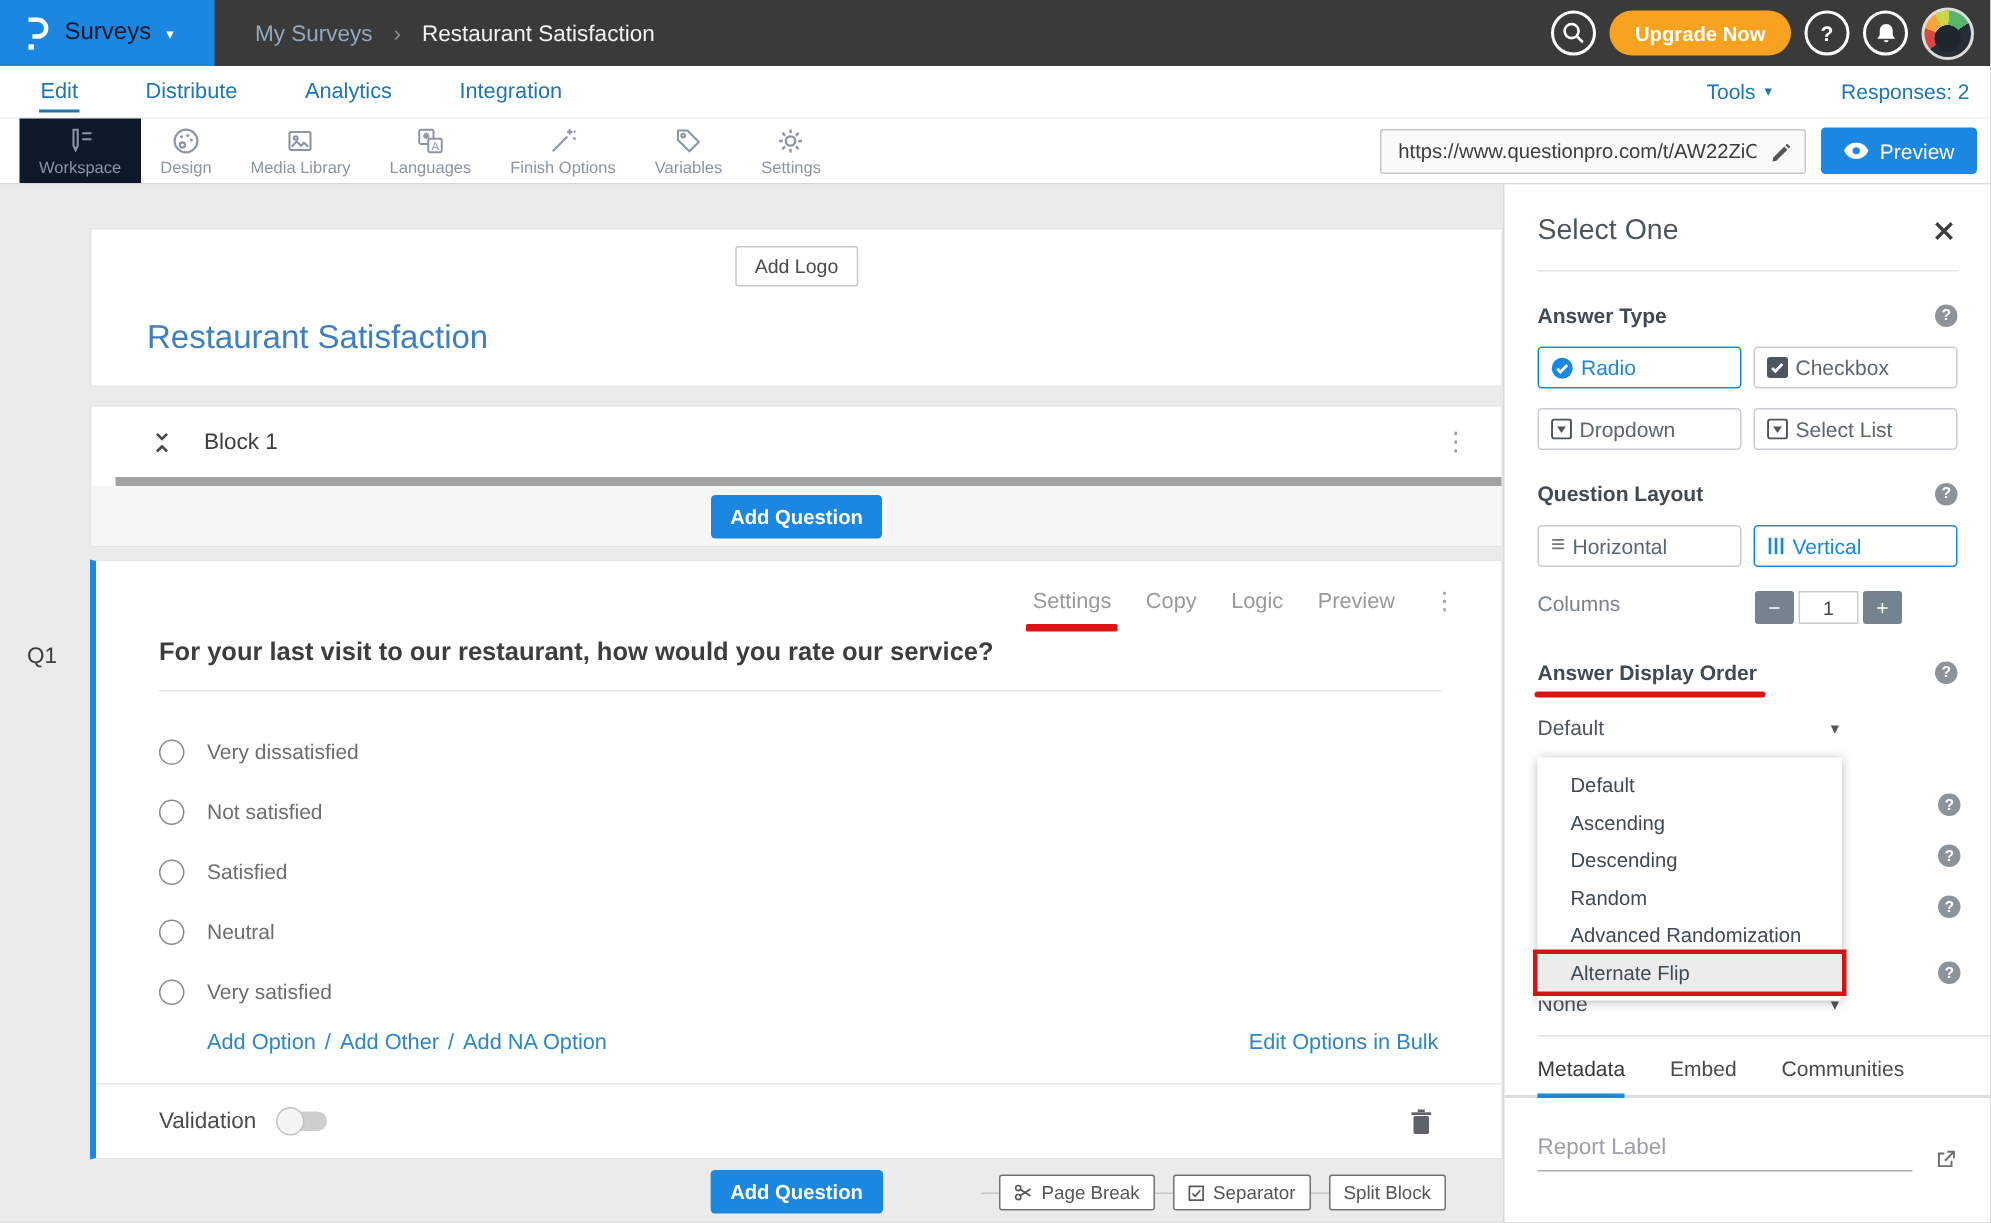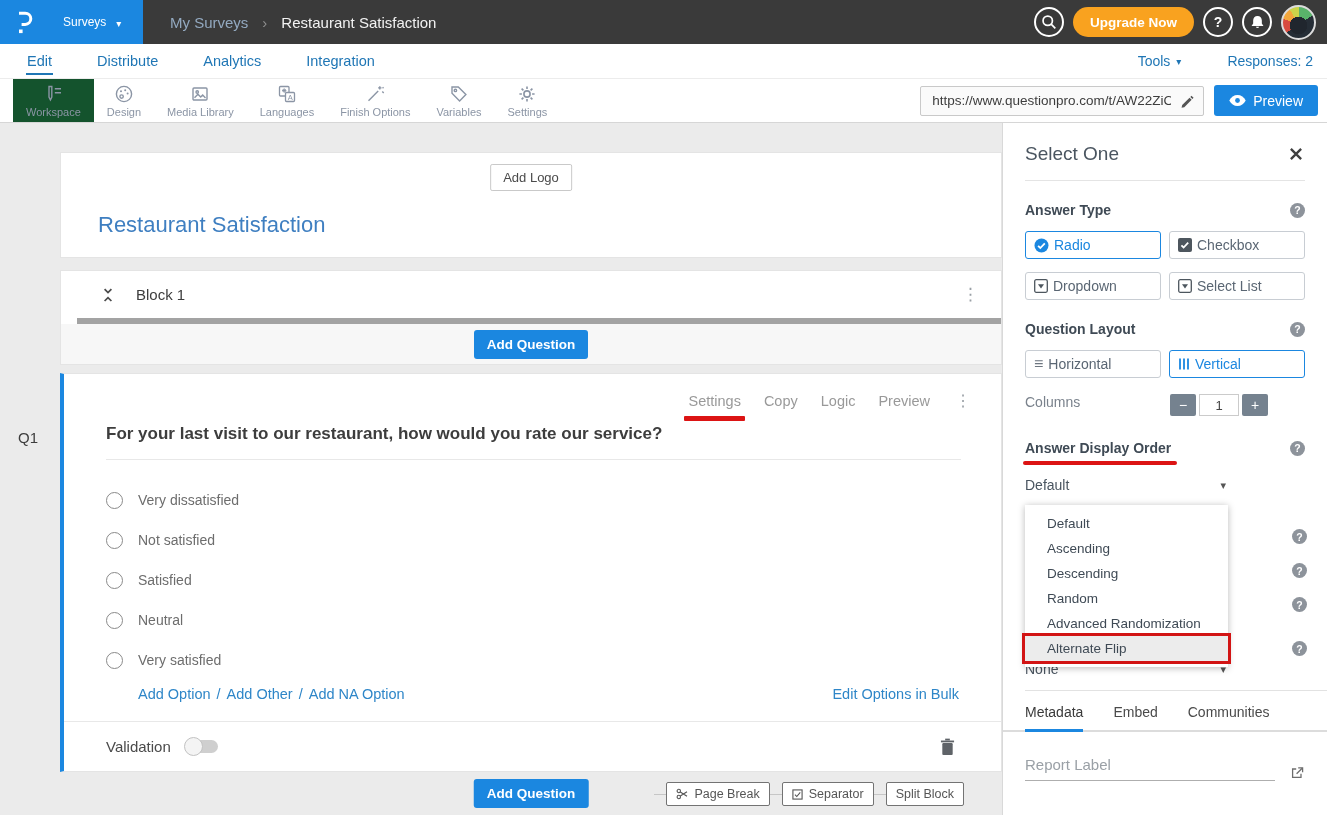--- a/index.html
+++ b/index.html
@@ -4,21 +4,21 @@
 <style>
   html,body{margin:0;padding:0;background:#cfcfcf;}
   .app{position:relative;width:1327px;height:815px;background:#ebebeb;overflow:hidden;
        font-family:"Liberation Sans",sans-serif;-webkit-font-smoothing:antialiased;}
   svg{display:block}
 
   
   .topbar{height:44px;background:#3a3a3a;display:flex;align-items:center;}
   .brand{width:143px;height:44px;background:#1b87e0;display:flex;align-items:center;
          padding-left:14px;box-sizing:border-box;gap:10px;cursor:pointer;}
-  .brand-name{color:#ffffff;font-size:12px;margin-left:20px;}
+  .brand-name{color:#0f172a;font-size:16px;}
   .brand-caret{color:#fff;font-size:10px;margin-top:2px;}
   .crumbs{display:flex;align-items:center;margin-left:27px;font-size:15px;}
   .crumb-parent{color:#93a9c0;cursor:pointer;}
   .crumb-sep{color:#8f8f8f;margin:0 14px;font-size:15px;}
   .crumb-current{color:#f2f2f2;}
   .top-actions{margin-left:auto;display:flex;align-items:center;gap:9px;padding-right:11px;}
   .circle-btn{width:30px;height:30px;border:2px solid #fff;border-radius:50%;display:flex;
               align-items:center;justify-content:center;color:#fff;box-sizing:border-box;
               font-weight:bold;font-size:14px;background:transparent;cursor:pointer;}
   .upgrade-btn{height:30px;border-radius:15px;background:#f9a21f;color:#fff;font-weight:bold;
@@ -37,21 +37,21 @@
   .nav-link.active{border-bottom-color:#1f76b5;}
   .nav-right{margin-left:auto;display:flex;gap:46px;align-items:center;font-size:14px;color:#1f76b5;}
   .tools{display:flex;align-items:center;gap:6px;cursor:pointer;}
   .tools .caret{font-size:10px;color:#1f76b5;}
 
   
   .toolbar{height:43px;background:#fff;border-top:1px solid #ececec;border-bottom:1px solid #d6d6d6;
            display:flex;align-items:stretch;padding-left:13px;}
   .tool-item{display:flex;flex-direction:column;align-items:center;justify-content:center;
              padding:0 13px;gap:1px;cursor:pointer;}
-  .tool-item.active{background:#14532d;}
+  .tool-item.active{background:#0f172a;}
   .tool-label{font-size:11px;color:#8b95a5;white-space:nowrap;}
   .toolbar-right{margin-left:auto;display:flex;align-items:center;gap:10px;padding-right:9px;}
   .url-box{width:284px;height:30px;background:#fafafa;border:1px solid #c9c9c9;border-radius:2px;
            display:flex;align-items:center;padding:0 9px;box-sizing:border-box;gap:7px;}
   .url-input{border:none;background:transparent;flex:1;font-size:13.5px;color:#3d3d3d;outline:none;
              font-family:inherit;min-width:0;}
   .preview-btn{height:31px;background:#1b87e0;border:none;border-radius:3px;color:#fff;font-size:14px;
                display:flex;align-items:center;gap:7px;padding:0 15px;cursor:pointer;font-family:inherit;}
 
   

